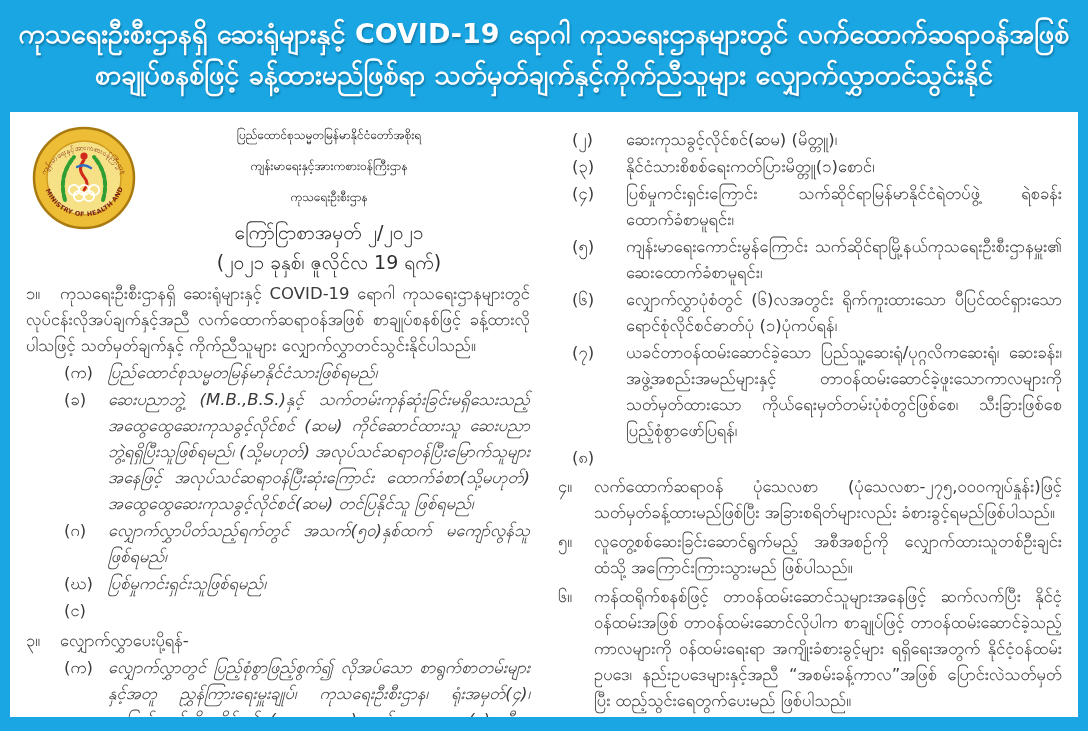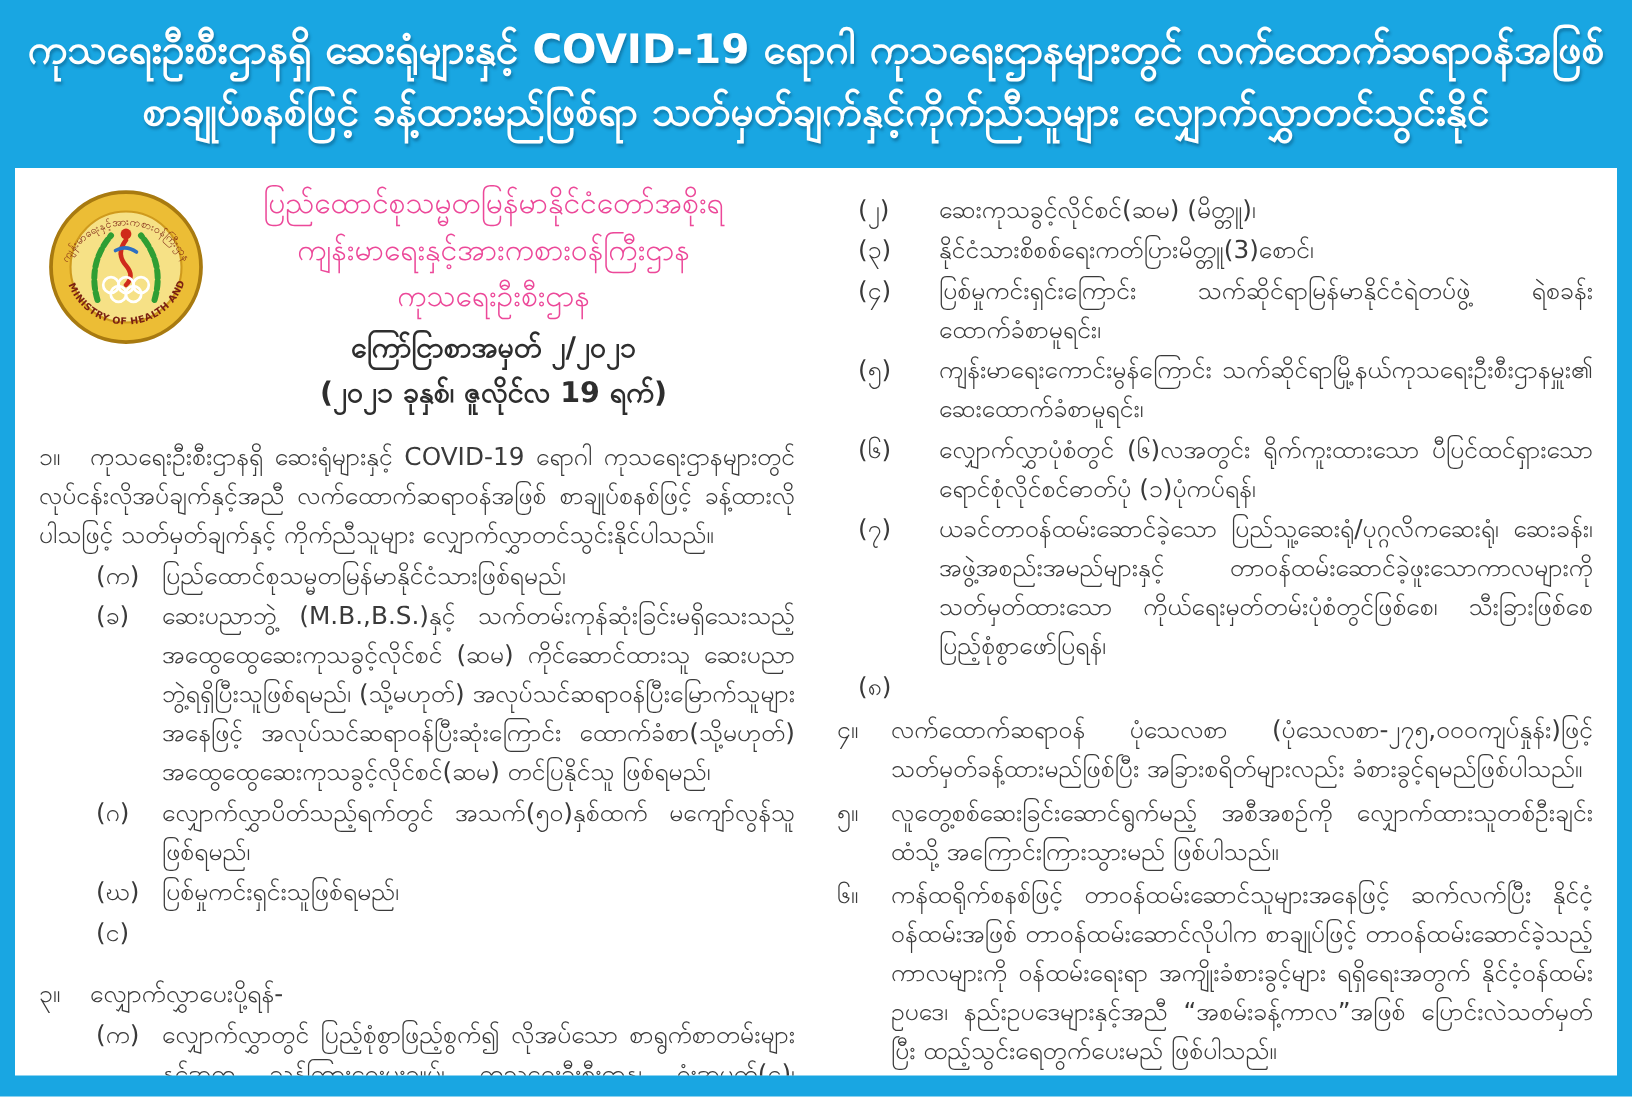--- a/index.html
+++ b/index.html
@@ -27,36 +27,36 @@
     padding:8px 16px 6px;
     display:flex; gap:28px;
     overflow:hidden;
   }
   .col { flex:1 1 0; min-width:0; font-size:16.5px; line-height:26px; }
   .col-right { padding-top:6px; }
 
   
   .letterhead { position:relative; min-height:122px; margin-bottom:2px; }
   .seal { position:absolute; left:6px; top:6px; width:104px; height:104px; }
-  .lh-text { margin-left:102px; text-align:center; font-size:20px; line-height:31px; color:#ec4899; }
-  .notice { margin-left:102px; text-align:center; font-weight:bold; font-size:19px; line-height:30px; color:#2e2e2e; margin-top:4px; }
+  .lh-text { margin-left:102px; text-align:center; font-size:12px; line-height:31px; color:#000000; }
+  .notice { margin-left:102px; text-align:center; font-weight:normal; font-size:19px; line-height:30px; color:#2e2e2e; margin-top:4px; }
 
   
-  .p-flat { text-align:justify; overflow-wrap:anywhere; margin-top:15px; }
+  .p-flat { text-align:justify; overflow-wrap:anywhere; margin-top:4px; }
   .p-flat .pnum { display:inline-block; min-width:34px; }
 
   
   .p-hang { display:flex; margin-top:3px; }
   .p-hang .pnum { flex:0 0 36px; }
   .p-hang .ptxt { flex:1; text-align:justify; overflow-wrap:anywhere; }
 
   
   .item { display:flex; padding-left:38px; margin-top:1px; }
   .item .lbl { flex:0 0 44px; }
-  .item .txt { flex:1; text-align:justify; overflow-wrap:anywhere; }
+  .item .txt { flex:1; text-align:justify; overflow-wrap:anywhere;font-style:italic; }
 
   
   .ritem { display:flex; padding-left:14px; margin-top:1px; }
   .ritem .lbl { flex:0 0 54px; }
   .ritem .txt { flex:1; text-align:justify; overflow-wrap:anywhere; }
 </style>
 </head>
 <body>
 
 <div class="banner">
@@ -143,21 +143,21 @@
   </div>
 
   <div class="col col-right">
 
     <div class="ritem">
       <span class="lbl">(၂)</span>
       <span class="txt">ဆေးကုသခွင့်လိုင်စင်(ဆမ) (မိတ္တူ)၊</span>
     </div>
     <div class="ritem">
       <span class="lbl">(၃)</span>
-      <span class="txt">နိုင်ငံသားစိစစ်ရေးကတ်ပြားမိတ္တူ(3)စောင်၊</span>
+      <span class="txt">နိုင်ငံသားစိစစ်ရေးကတ်ပြားမိတ္တူ(၁)စောင်၊</span>
     </div>
     <div class="ritem">
       <span class="lbl">(၄)</span>
       <span class="txt">ပြစ်မှုကင်းရှင်းကြောင်း သက်ဆိုင်ရာမြန်မာနိုင်ငံရဲတပ်ဖွဲ့ ရဲစခန်းထောက်ခံစာမူရင်း၊</span>
     </div>
     <div class="ritem">
       <span class="lbl">(၅)</span>
       <span class="txt">ကျန်းမာရေးကောင်းမွန်ကြောင်း သက်ဆိုင်ရာမြို့နယ်ကုသရေးဦးစီးဌာနမှူး၏ ဆေးထောက်ခံစာမူရင်း၊</span>
     </div>
     <div class="ritem">

